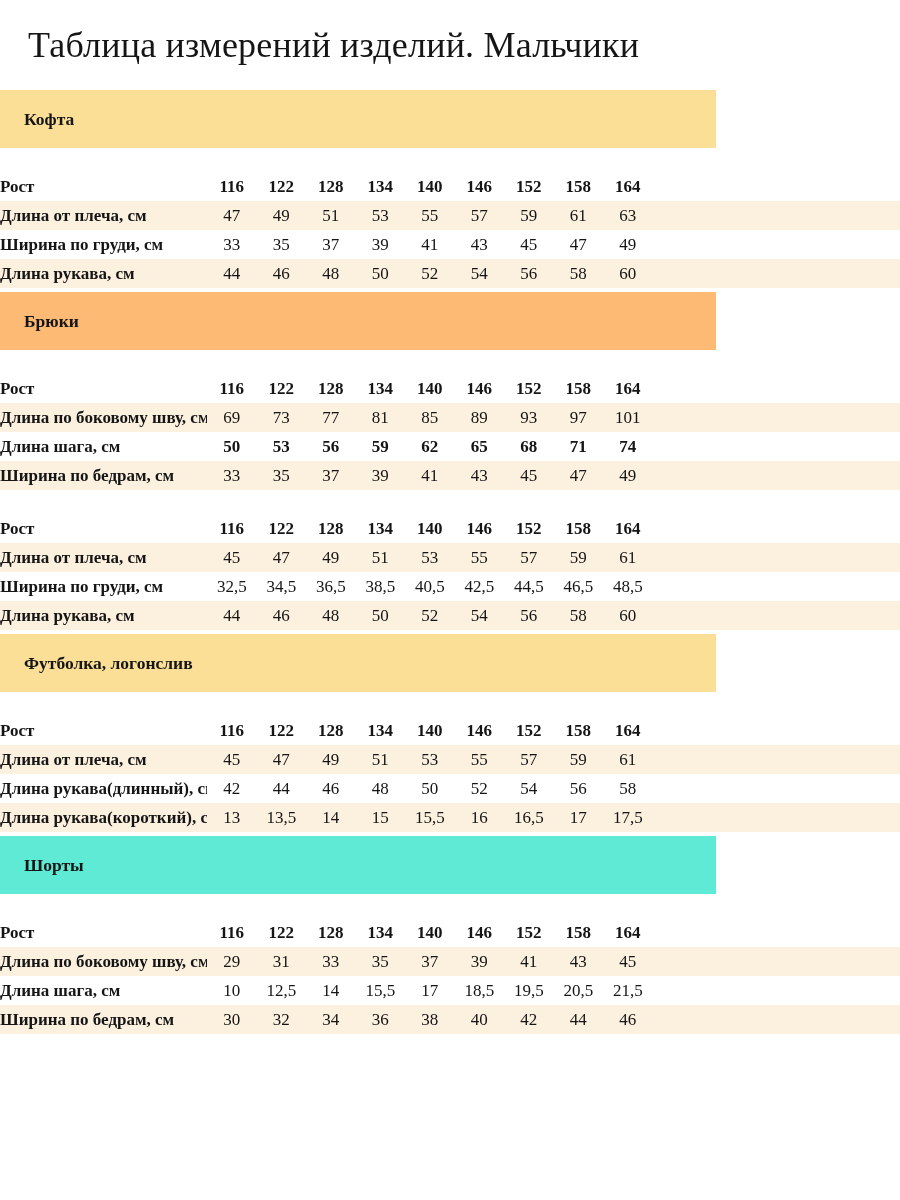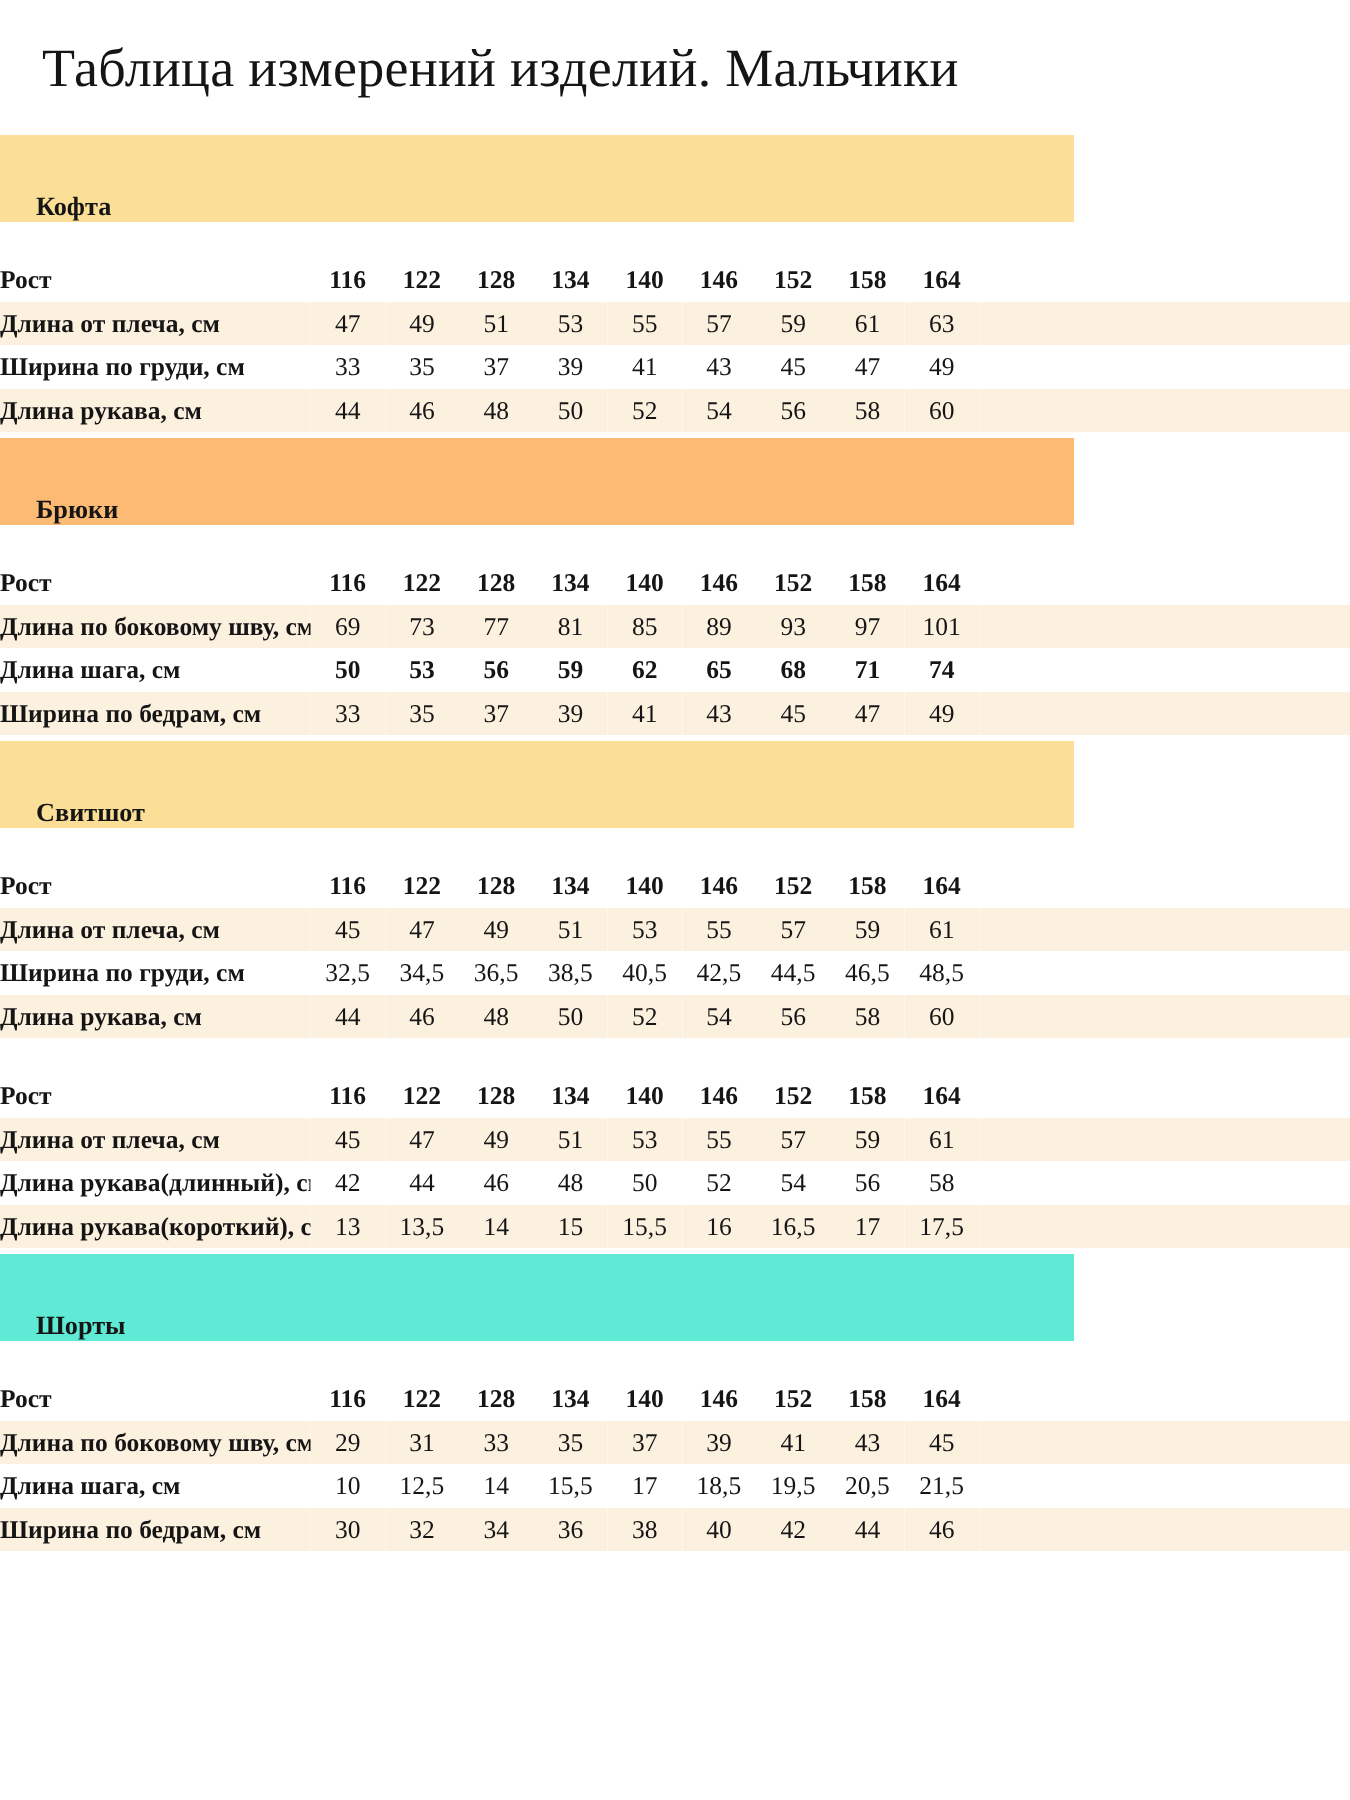--- a/index.html
+++ b/index.html
@@ -25,21 +25,21 @@
     line-height: 42px;
     letter-spacing: 0.2px;
     height: 66px;
     box-sizing: border-box;
     white-space: nowrap;
   }
   .section { margin: 0; }
   .band {
     height: 58px;
     display: flex;
-    align-items: flex-end;
+    align-items: center;
     box-sizing: border-box;
     padding-left: 24px;
     font-weight: bold;
     font-size: 17.5px;
     margin-top: 4px;
   }
   .section:first-of-type .band { margin-top: 24px; }
   table.meas {
     width: 900px;
     border-collapse: collapse;
@@ -193,23 +193,20 @@
               <td class="val">45</td>
               <td class="val">47</td>
               <td class="val">49</td>
               <td class="filler"></td>
             </tr>
           </tbody>
     </table>
   </div>
 
   <div class="section">
-    <div class="band" style="background: rgb(251, 223, 151);">
-      <span>Свитшот</span>
-    </div>
     <table class="meas">
       <tbody>
         <tr class="header-row">
           <td class="label">Рост</td>
         <td class="val">116</td>
               <td class="val">122</td>
               <td class="val">128</td>
               <td class="val">134</td>
               <td class="val">140</td>
               <td class="val">146</td>
@@ -255,20 +252,23 @@
               <td class="val">56</td>
               <td class="val">58</td>
               <td class="val">60</td>
               <td class="filler"></td>
             </tr>
           </tbody>
     </table>
   </div>
 
   <div class="section">
+    <div class="band" style="background: rgb(251, 223, 151);">
+      <span>Футболка, логонслив</span>
+    </div>
     <table class="meas">
       <tbody>
         <tr class="header-row">
           <td class="label">Рост</td>
         <td class="val">116</td>
               <td class="val">122</td>
               <td class="val">128</td>
               <td class="val">134</td>
               <td class="val">140</td>
               <td class="val">146</td>

